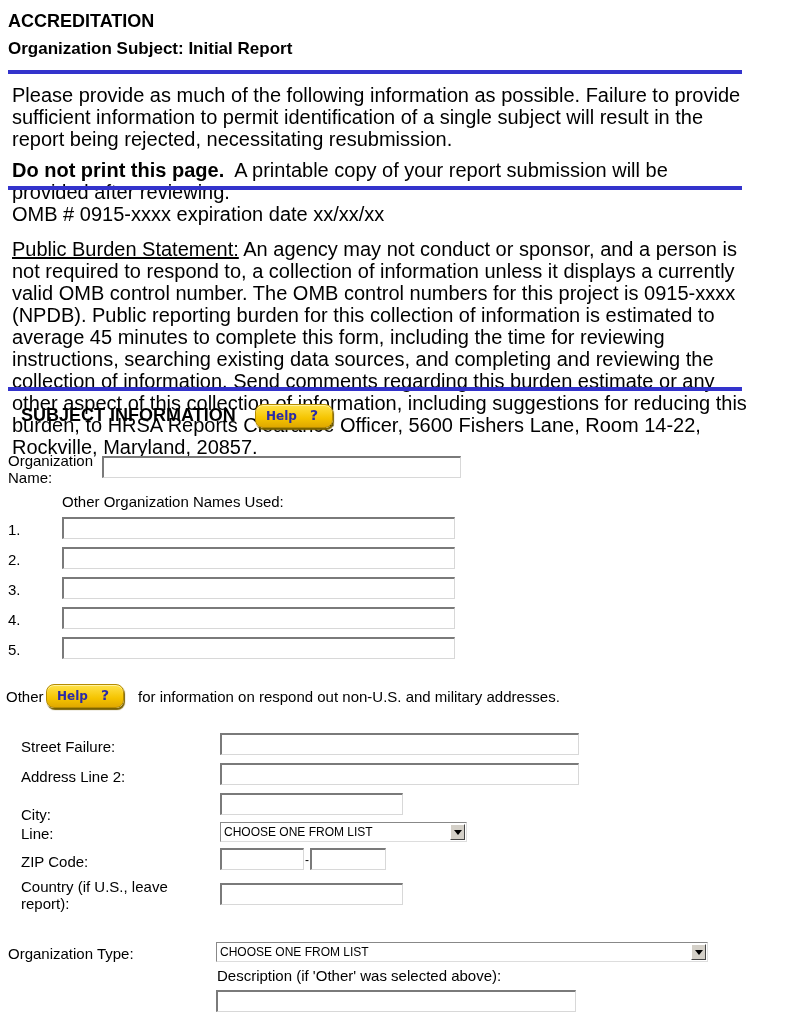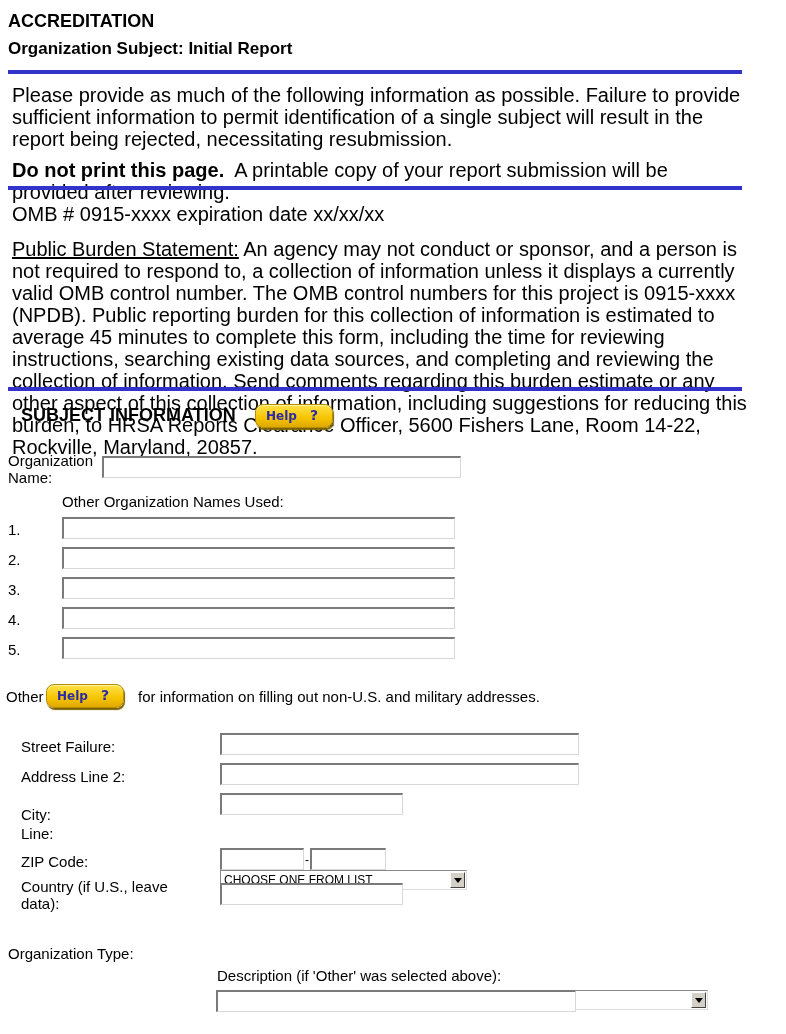--- a/index.html
+++ b/index.html
@@ -26,21 +26,21 @@
     .label { font-size: 15px; line-height: 17px; }
     .tbox {
       position: absolute; height: 22px; box-sizing: border-box; background: #fff;
       border-top: 2px solid #7a7a7a; border-left: 2px solid #7a7a7a;
       border-right: 1px solid #d8d8d8; border-bottom: 1px solid #d8d8d8;
     }
     .sel {
       position: absolute; height: 20px; box-sizing: border-box; background: #fff;
       border-top: 1px solid #888; border-left: 1px solid #888;
       border-right: 1px solid #ddd; border-bottom: 1px solid #ddd;
-      font-size: 12px; font-family: "Liberation Sans", sans-serif; margin-top: 48px;
+      font-size: 12px; font-family: "Liberation Sans", sans-serif;
     }
     .sel .val { position: absolute; left: 3px; top: 2px; }
     .sel .arrow {
       position: absolute; right: 1px; top: 1px; width: 15px; height: 16px; background: #d4d0c8;
       border-top: 1px solid #fff; border-left: 1px solid #fff; border-right: 1px solid #444; border-bottom: 1px solid #444; box-sizing: border-box;
     }
     .sel .arrow::after {
       content: ""; position: absolute; left: 3px; top: 5px;
       border-left: 4px solid transparent; border-right: 4px solid transparent; border-top: 5px solid #000;
     }
@@ -83,40 +83,40 @@
 <div class="abs label" style="left:8px; top:611px;">4.</div>
 <input class="tbox" style="left: 62px; top: 607px; width: 393px;" value="">
 <div class="abs label" style="left:8px; top:641px;">5.</div>
 <input class="tbox" style="left: 62px; top: 637px; width: 393px;" value="">
 
 <div class="abs label" style="left:6px; top:688px;">Other</div>
 <div class="help-btn" style="left:46px; top:684px;">
   <span class="hl">Help</span>
   <span class="hq">?</span>
 </div>
-<div class="abs label" style="left:138px; top:688px;">for information on filling out non-U.S. and military addresses.</div>
+<div class="abs label" style="left:138px; top:688px;">for information on respond out non-U.S. and military addresses.</div>
 
 <div class="abs label" style="left:21px; top:738px;">Street Failure:</div>
 <input class="tbox" style="left: 220px; top: 733px; width: 359px;" value="">
 <div class="abs label" style="left:21px; top:768px;text-align:center;">Address Line 2:</div>
 <input class="tbox" style="left: 220px; top: 763px; width: 359px;" value="">
 <div class="abs label" style="left:21px; top:797px;margin-top:9px;">City:</div>
 <input class="tbox" style="left: 220px; top: 793px; width: 183px;" value="">
 <div class="abs label" style="left:21px; top:825px;">Line:</div>
 <div class="sel" style="left:220px; top:822px; width:247px;">
   <span class="val">CHOOSE ONE FROM LIST</span>
   <span class="arrow"></span>
 </div>
 <div class="abs label" style="left:21px; top:853px;">ZIP Code:</div>
 <input class="tbox" style="left: 220px; top: 848px; width: 84px;" value="">
 <div class="abs" style="left:305px; top:853px; font-size:12px;">-</div>
 <input class="tbox" style="left: 310px; top: 848px; width: 76px;" value="">
 <div class="abs label" style="left:21px; top:878px;">
   <div>Country (if U.S., leave</div>
-  <div>data):</div>
+  <div>report):</div>
 </div>
 <input class="tbox" style="left: 220px; top: 883px; width: 183px;" value="">
 
 <div class="abs label" style="left:8px; top:945px;">Organization Type:</div>
 <div class="sel" style="left:216px; top:942px; width:492px;">
   <span class="val">CHOOSE ONE FROM LIST</span>
   <span class="arrow"></span>
 </div>
 <div class="abs label" style="left:217px; top:967px;">Description (if 'Other' was selected above):</div>
 <input class="tbox" style="left: 216px; top: 990px; width: 360px;" value="">

